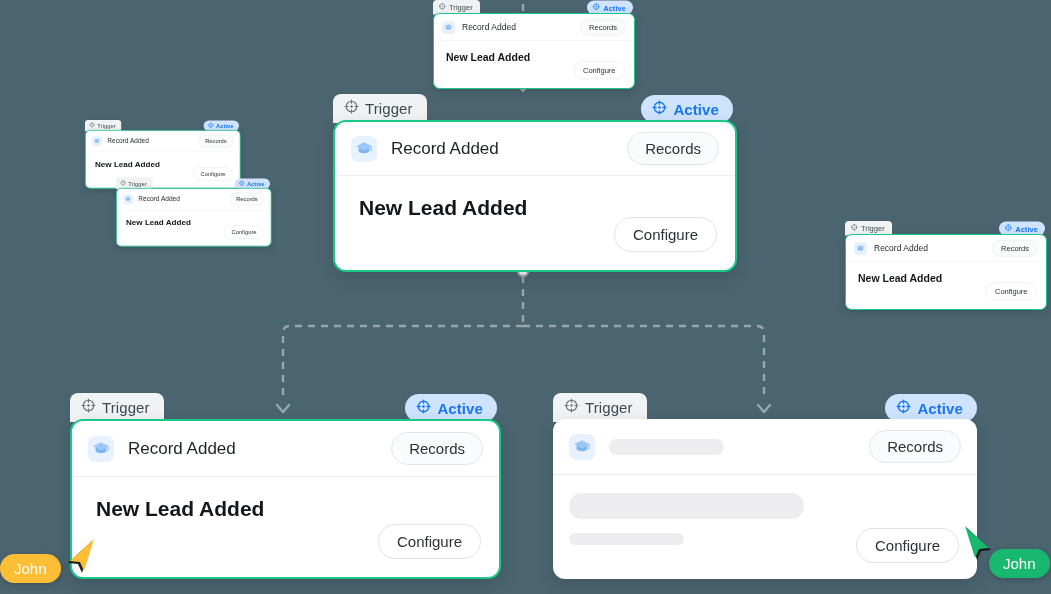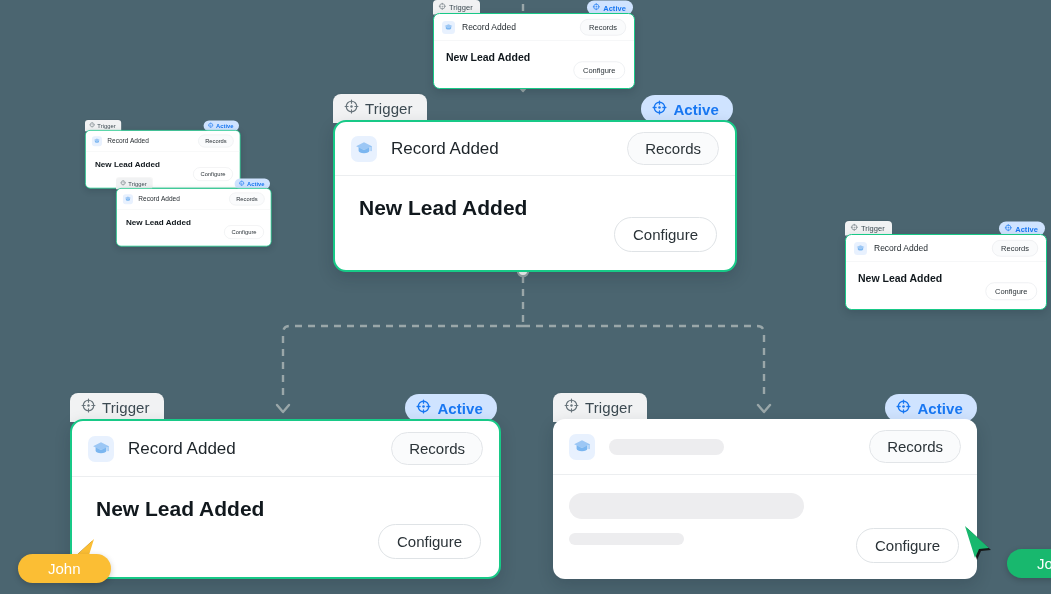--- a/index.html
+++ b/index.html
@@ -86,23 +86,22 @@
 
   
   .mini{transform-origin:0 0;}
 
   
   .cursor{position:absolute;pointer-events:none;}
   .cursor .nametag{
     position:absolute;
     border-radius:999px;color:#fff;
     font-size:15px;font-weight:400;
-    padding:6px 30px;white-space:nowrap;
+    padding:6px 14px;white-space:nowrap;
     box-shadow:0 2px 6px rgba(0,0,0,.2);
-    margin-left:18px;
   }
 </style>
 </head>
 <body>
 
 <div class="canvas">
 
   <svg class="conn" viewBox="0 0 1051 594" xmlns="http://www.w3.org/2000/svg">
     <g stroke="#9aa7a9" stroke-width="2.4" fill="none" stroke-dasharray="7 6" stroke-linecap="butt">
       <path d="M523 4 L523 86"></path>

